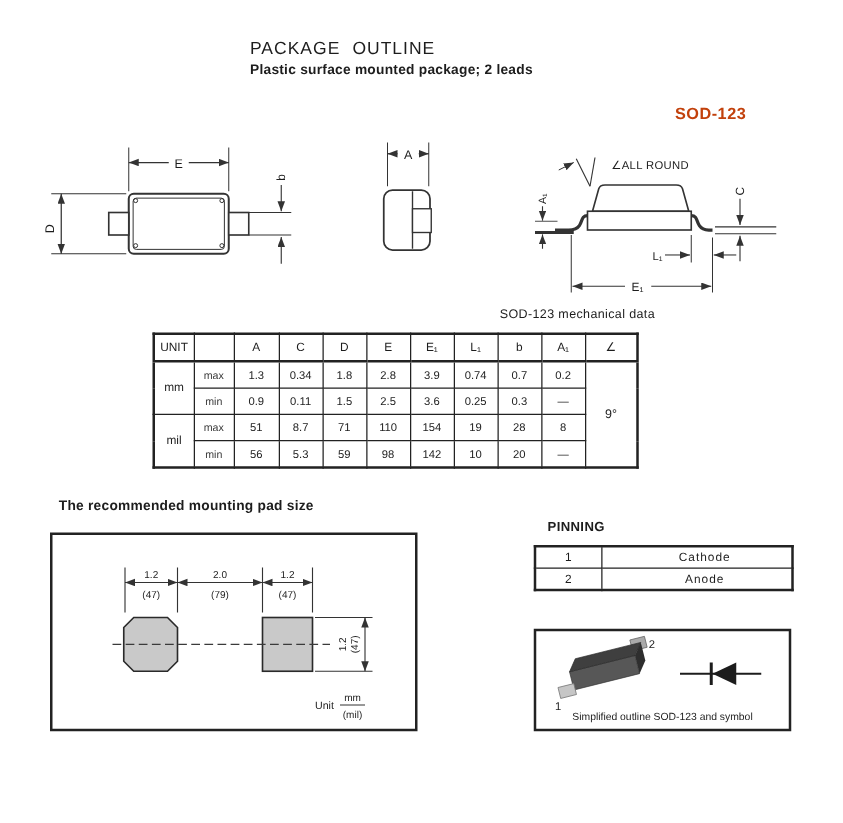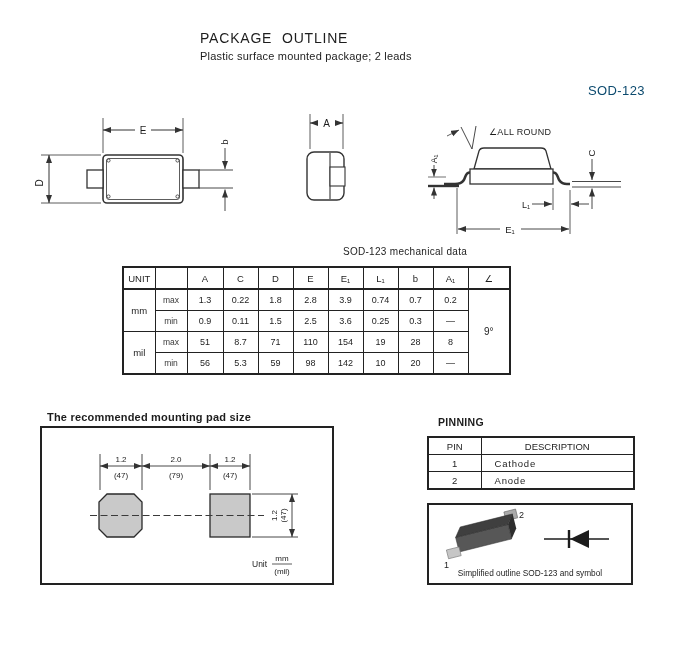--- a/index.html
+++ b/index.html
@@ -1,35 +1,35 @@
 <!DOCTYPE html>
 <html><head>
 <meta charset="utf-8">
 <style>
   html,body{margin:0;padding:0}
   body{width:674px;height:658px;background:#fff;position:relative;
        font-family:"Liberation Sans","DejaVu Sans",sans-serif;color:#1d1d1d;overflow:hidden}
   .abs{position:absolute}
   .title{left:200px;top:30px;font-size:14px;font-weight:normal;letter-spacing:.8px;word-spacing:5px}
-  .subtitle{left:200px;top:50px;font-size:11px;font-weight:normal;letter-spacing:.2px}
-  .pkg{left:588px;top:83px;font-size:13px;font-weight:normal;color:#0c4a6e;letter-spacing:.4px}
+  .subtitle{left:200px;top:50px;font-size:11px;font-weight:bold;letter-spacing:.2px}
+  .pkg{left:540px;top:83px;font-size:13px;font-weight:bold;color:#c2410c;letter-spacing:.4px}
   svg.drawings{position:absolute;left:0;top:0}
-  .mech-title{left:304px;top:246px;width:202px;text-align:center;font-size:10px;letter-spacing:.3px}
+  .mech-title{left:322px;top:246px;width:202px;text-align:right;font-size:10px;letter-spacing:.3px}
   table.mech{left:122px;top:266px;border-collapse:collapse;table-layout:fixed;border:2px solid #222;font-size:9px}
   table.mech td{border:1px solid #222;text-align:center;height:20px;padding:0;overflow:hidden}
   table.mech tr.hd td{height:20px;border-bottom:2px solid #222;font-size:9.5px}
   table.mech td.bound{font-size:8.5px;color:#3a3a3a}
   table.mech td.unit{font-size:9.5px}
   table.mech td.ang{font-size:10px}
-  .pad-title{left:47px;top:411px;font-size:11px;font-weight:bold;letter-spacing:.2px}
+  .pad-title{left:47px;top:399px;font-size:11px;font-weight:bold;letter-spacing:.2px}
   .pad-box{left:40px;top:426px;width:290px;height:155px;border:2px solid #222}
   .pin-title{left:438px;top:416px;font-size:10.5px;font-weight:bold;letter-spacing:.3px}
   table.pin{left:427px;top:436px;border-collapse:collapse;table-layout:fixed;border:2px solid #222;font-size:9.5px}
   table.pin td{border:1px solid #222;height:16px;padding:0;text-align:center}
-  table.pin td.desc{text-align:left;padding-left:13px;letter-spacing:.8px}
+  table.pin td.desc{text-align:center;padding-left:13px;letter-spacing:.8px}
   .sym-box{left:427px;top:503px;width:202px;height:78px;border:2px solid #222}
   svg text{font-family:"Liberation Sans","DejaVu Sans",sans-serif;fill:#1d1d1d}
 </style>
 </head>
 <body>
 
 <div class="abs title">PACKAGE OUTLINE</div>
 <div class="abs subtitle">Plastic surface mounted package; 2 leads</div>
 <div class="abs pkg">SOD-123</div>
 
@@ -146,21 +146,21 @@
     <td>E₁</td>
     <td>L₁</td>
     <td>b</td>
     <td>A₁</td>
     <td>∠</td>
   </tr>
   <tr>
     <td class="unit" rowspan="2">mm</td>
     <td class="bound">max</td>
     <td>1.3</td>
-    <td>0.22</td>
+    <td>0.34</td>
     <td>1.8</td>
     <td>2.8</td>
     <td>3.9</td>
     <td>0.74</td>
     <td>0.7</td>
     <td>0.2</td>
     <td class="ang" rowspan="4">9°</td>
   </tr>
   <tr>
     <td class="bound">min</td>
@@ -246,24 +246,20 @@
 </div>
 
 <div class="abs pin-title">PINNING</div>
 
 <table class="abs pin">
   <colgroup>
       <col style="width:53px">
       <col style="width:153px">
     </colgroup>
   <tbody>
-      <tr>
-    <td>PIN</td>
-    <td>DESCRIPTION</td>
-  </tr>
   <tr>
     <td>1</td>
     <td class="desc">Cathode</td>
   </tr>
   <tr>
     <td>2</td>
     <td class="desc">Anode</td>
   </tr>
 </tbody>
   </table>

